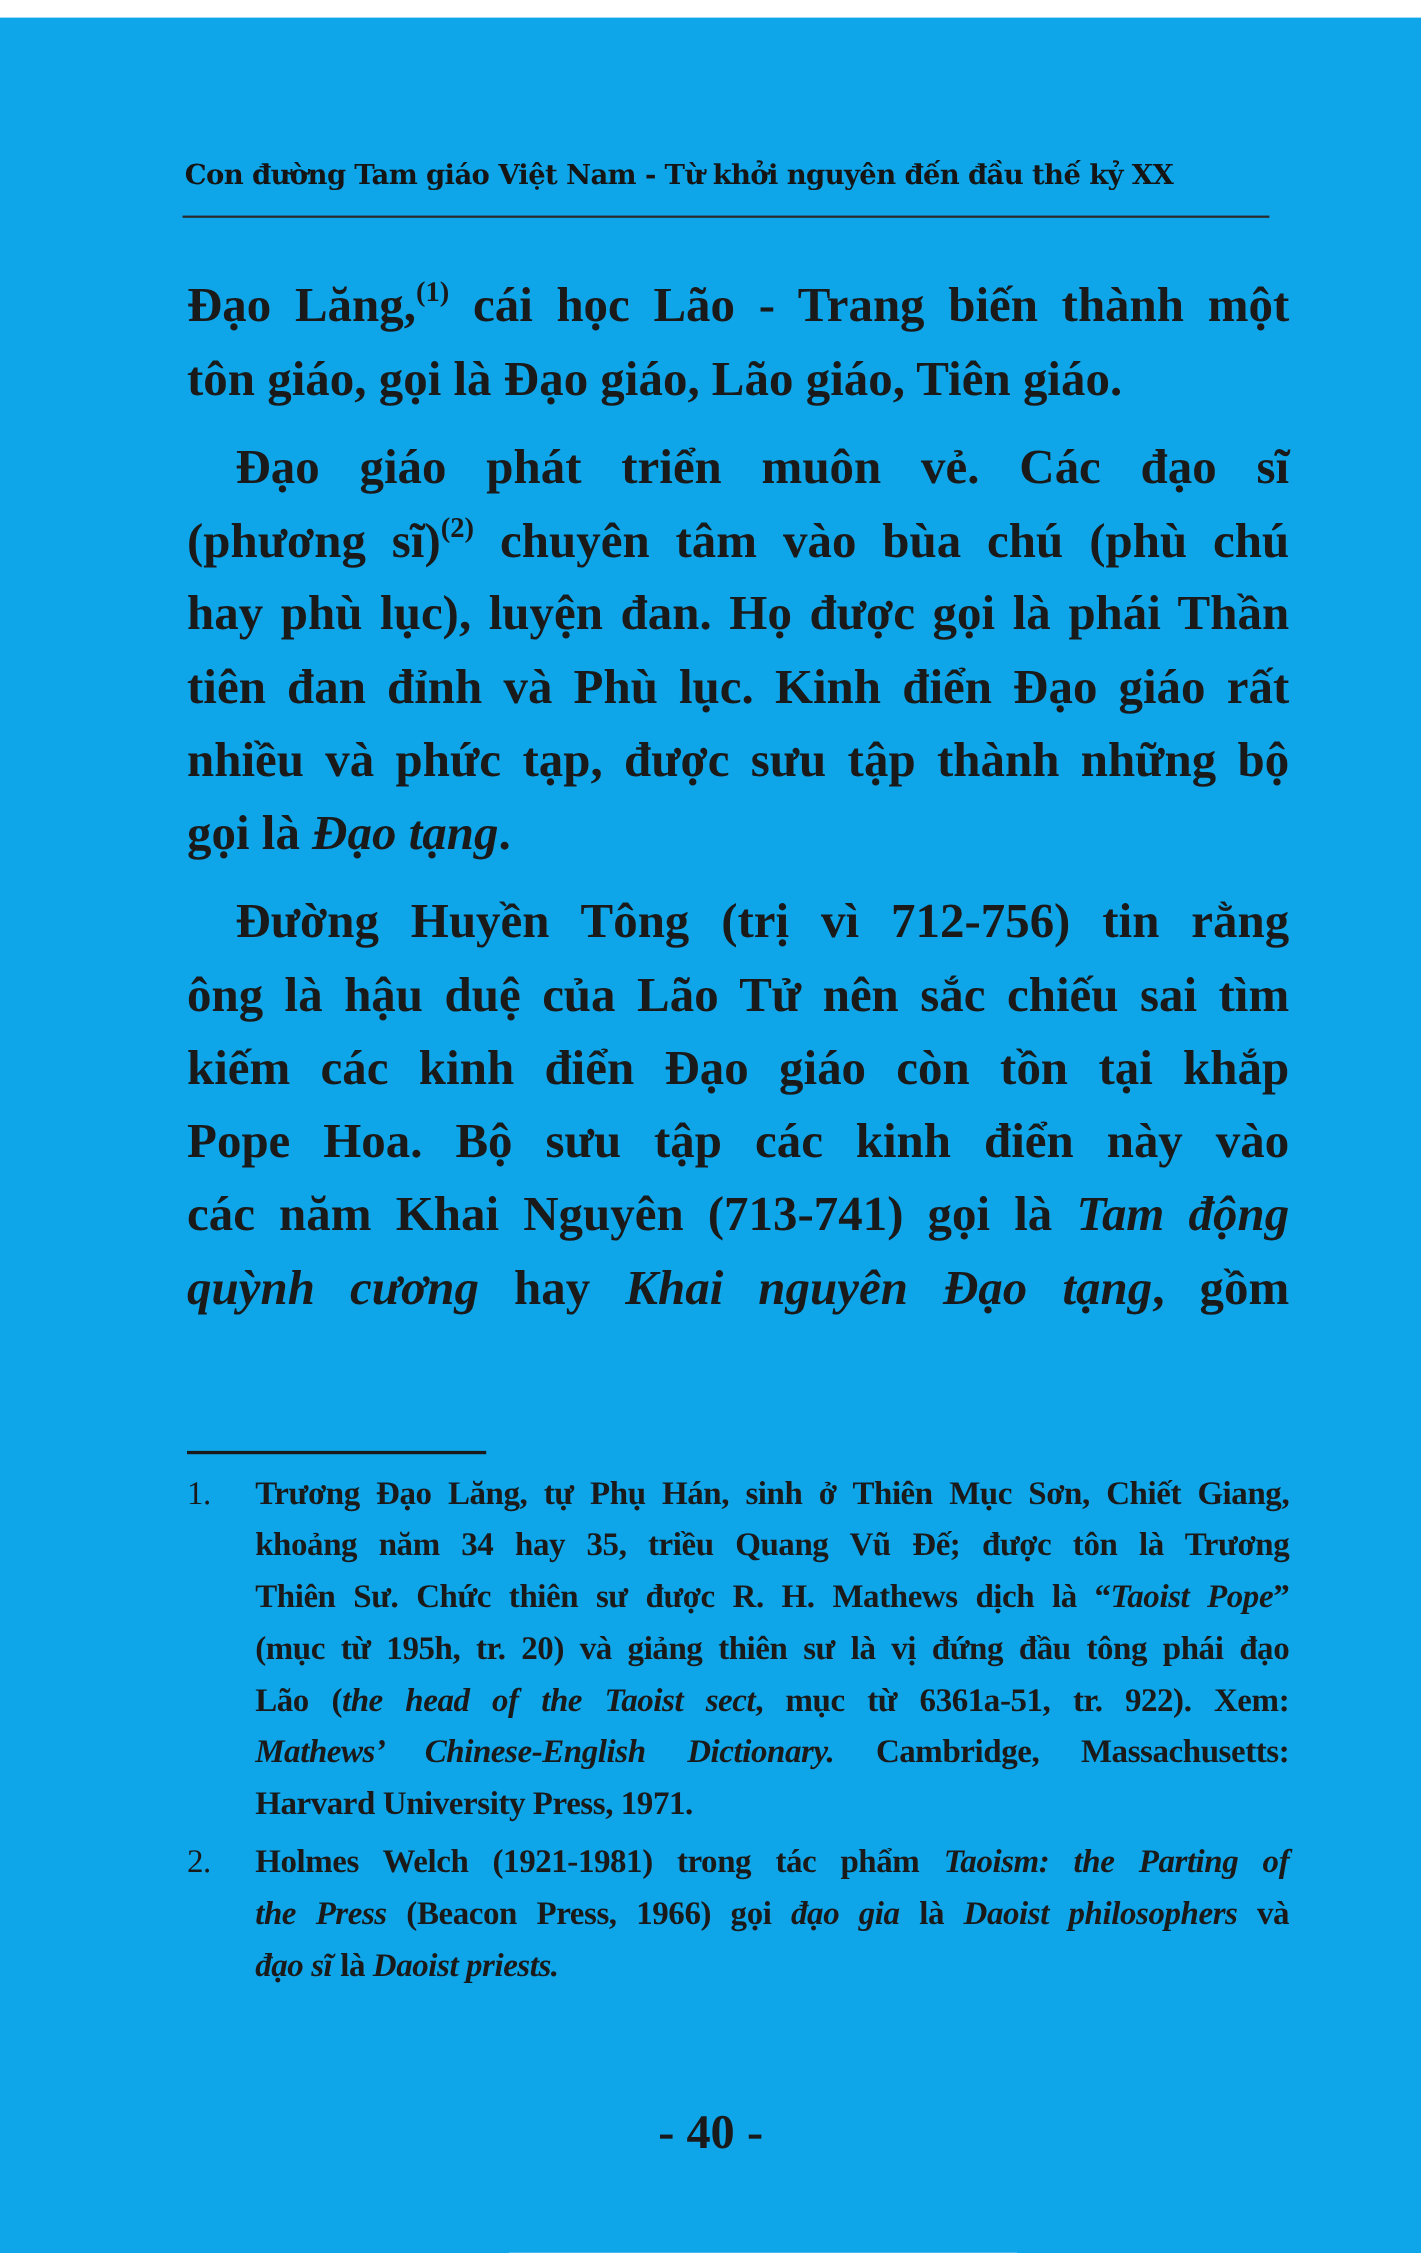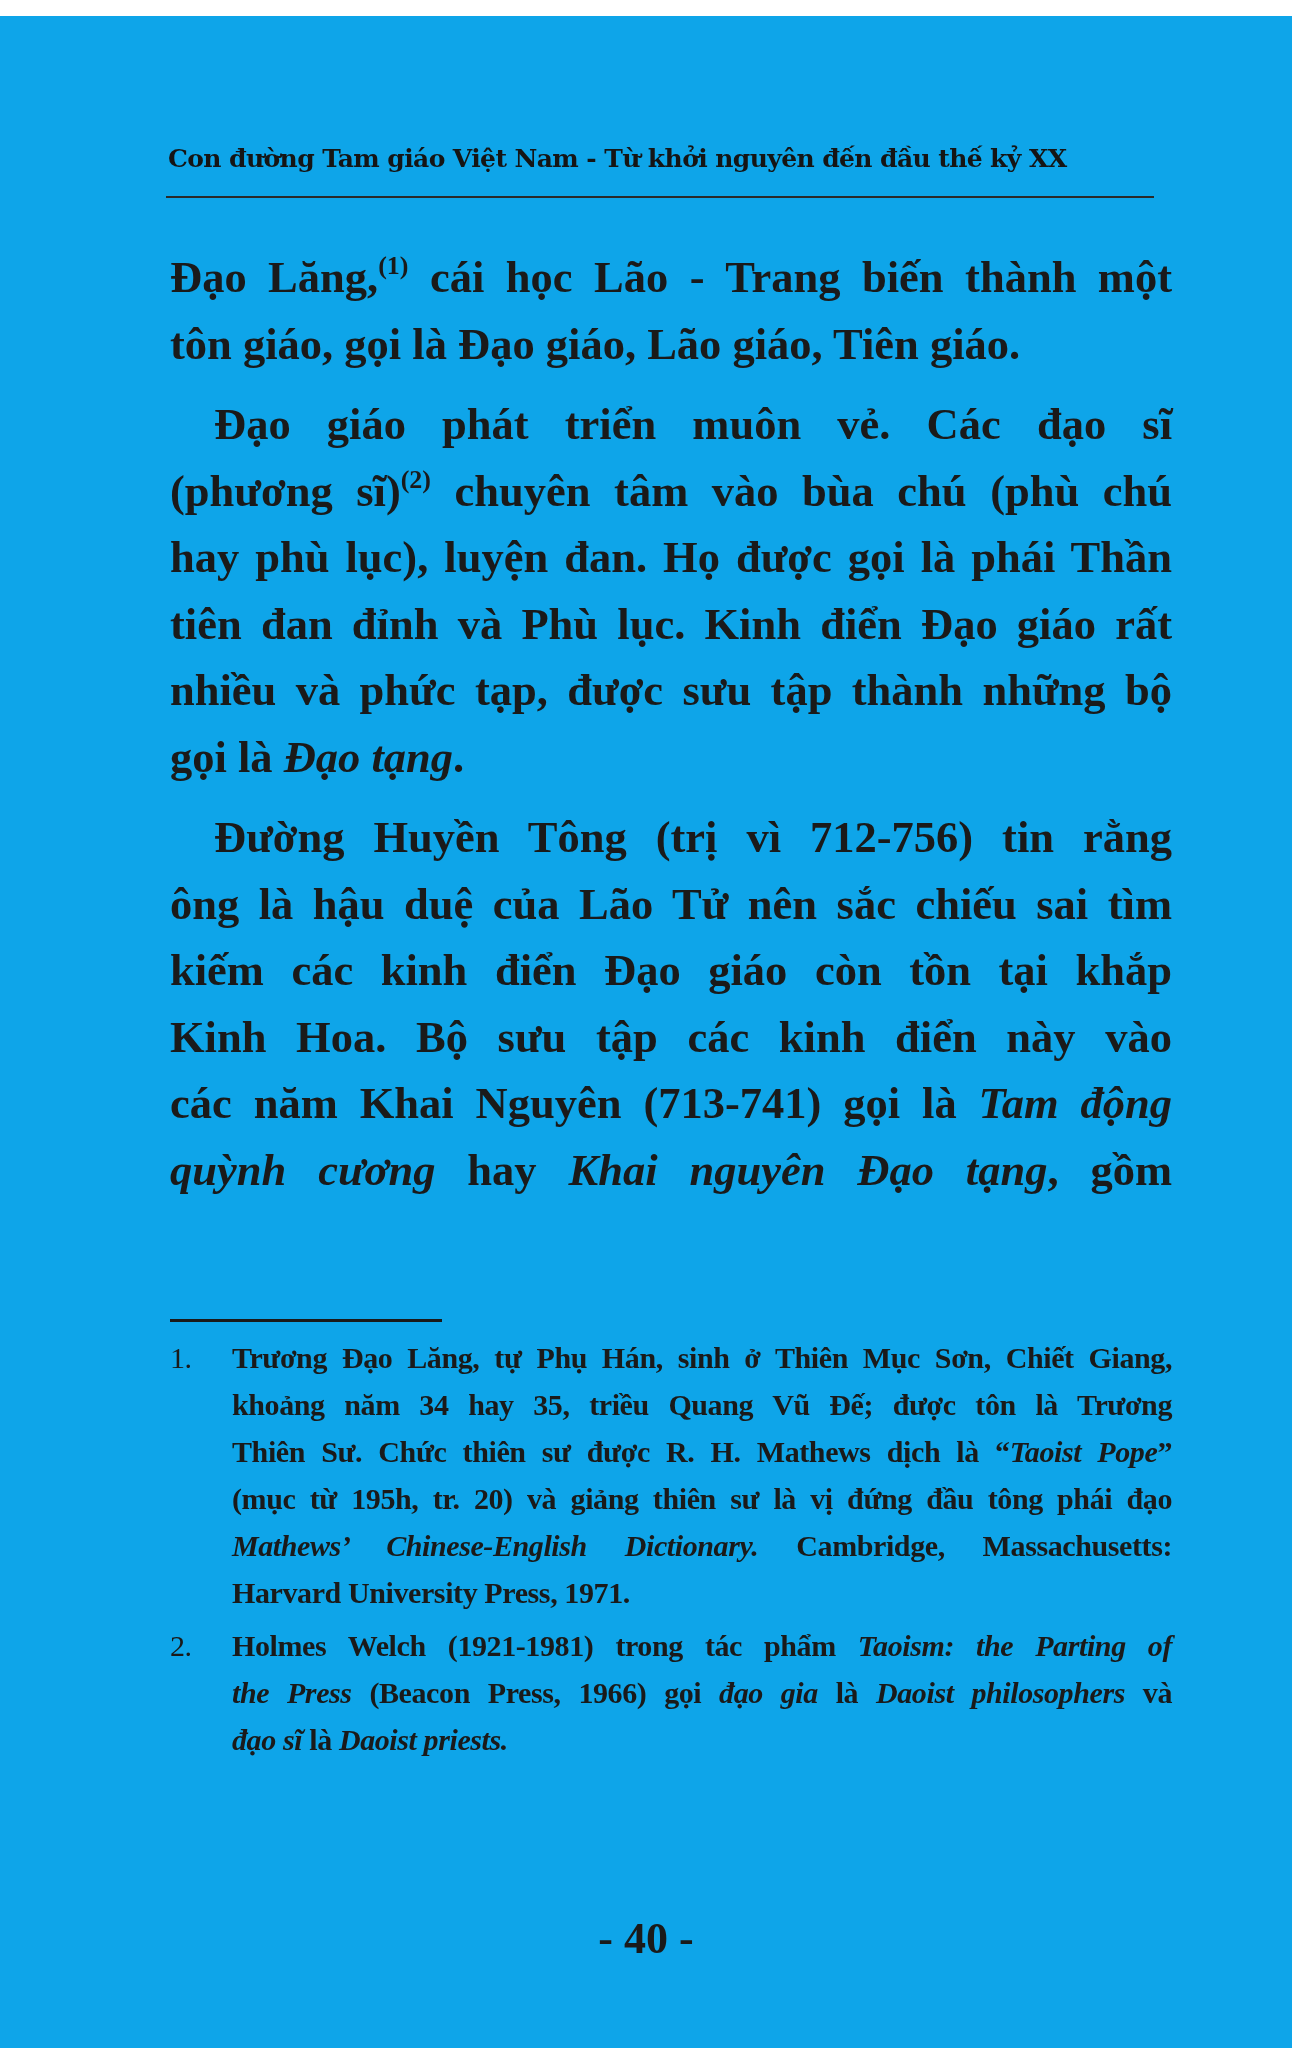--- a/index.html
+++ b/index.html
@@ -137,35 +137,36 @@
         <span class="body-line"><span>(phương sĩ)</span><sup class="fnref">(2)</sup><span> chuyên tâm vào bùa chú (phù chú</span></span>
         <span class="body-line"><span>hay phù lục), luyện đan. Họ được gọi là phái Thần</span></span>
         <span class="body-line"><span>tiên đan đỉnh và Phù lục. Kinh điển Đạo giáo rất</span></span>
         <span class="body-line"><span>nhiều và phức tạp, được sưu tập thành những bộ</span></span>
         <span class="body-line last"><span>gọi là </span><em>Đạo tạng</em><span>.</span></span>
       </p>
       <p>
         <span class="body-line" style="padding-left: 44px;"><span>Đường Huyền Tông (trị vì 712-756) tin rằng</span></span>
         <span class="body-line"><span>ông là hậu duệ của Lão Tử nên sắc chiếu sai tìm</span></span>
         <span class="body-line"><span>kiếm các kinh điển Đạo giáo còn tồn tại khắp</span></span>
-        <span class="body-line"><span>Kinh Hoa. Bộ sưu tập các kinh điển này vào</span></span>
+        <span class="body-line"><span>Pope Hoa. Bộ sưu tập các kinh điển này vào</span></span>
         <span class="body-line"><span>các năm Khai Nguyên (713-741) gọi là </span><em>Tam động</em></span>
         <span class="body-line"><em>quỳnh cương</em><span> hay </span><em>Khai nguyên Đạo tạng</em><span>, gồm</span></span>
       </p>
     </div>
 
   <div class="footnote-rule"></div>
 
   <div class="footnotes" id="footnotes">
       <div class="footnote">
         <span class="fn-num">1.</span>
         <span class="fn-line"><span>Trương Đạo Lăng, tự Phụ Hán, sinh ở Thiên Mục Sơn, Chiết Giang,</span></span>
         <span class="fn-line"><span>khoảng năm 34 hay 35, triều Quang Vũ Đế; được tôn là Trương</span></span>
         <span class="fn-line"><span>Thiên Sư. Chức thiên sư được R. H. Mathews dịch là “</span><em>Taoist Pope</em><span>”</span></span>
         <span class="fn-line"><span>(mục từ 195h, tr. 20) và giảng thiên sư là vị đứng đầu tông phái đạo</span></span>
+        <span class="fn-line"><span>Lão (</span><em>the head of the Taoist sect</em><span>, mục từ 6361a-51, tr. 922). Xem:</span></span>
         <span class="fn-line"><em>Mathews’ Chinese-English Dictionary.</em><span> Cambridge, Massachusetts:</span></span>
         <span class="fn-line last"><span>Harvard University Press, 1971.</span></span>
       </div>
       <div class="footnote">
         <span class="fn-num">2.</span>
         <span class="fn-line"><span>Holmes Welch (1921-1981) trong tác phẩm </span><em>Taoism: the Parting of</em></span>
         <span class="fn-line"><em>the Press</em><span> (Beacon Press, 1966) gọi </span><em>đạo gia</em><span> là </span><em>Daoist philosophers</em><span> và</span></span>
         <span class="fn-line last"><em>đạo sĩ</em><span> là </span><em>Daoist priests.</em></span>
       </div>
     </div>

